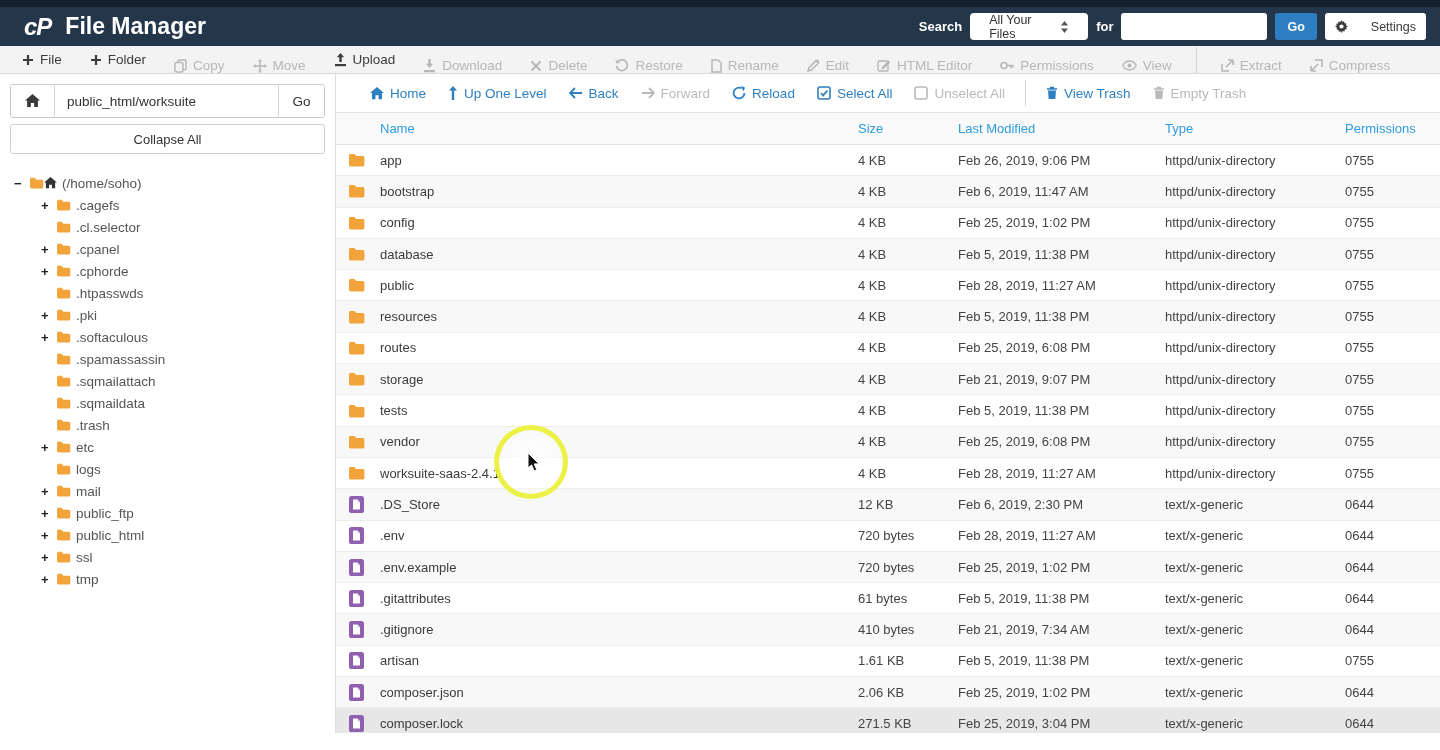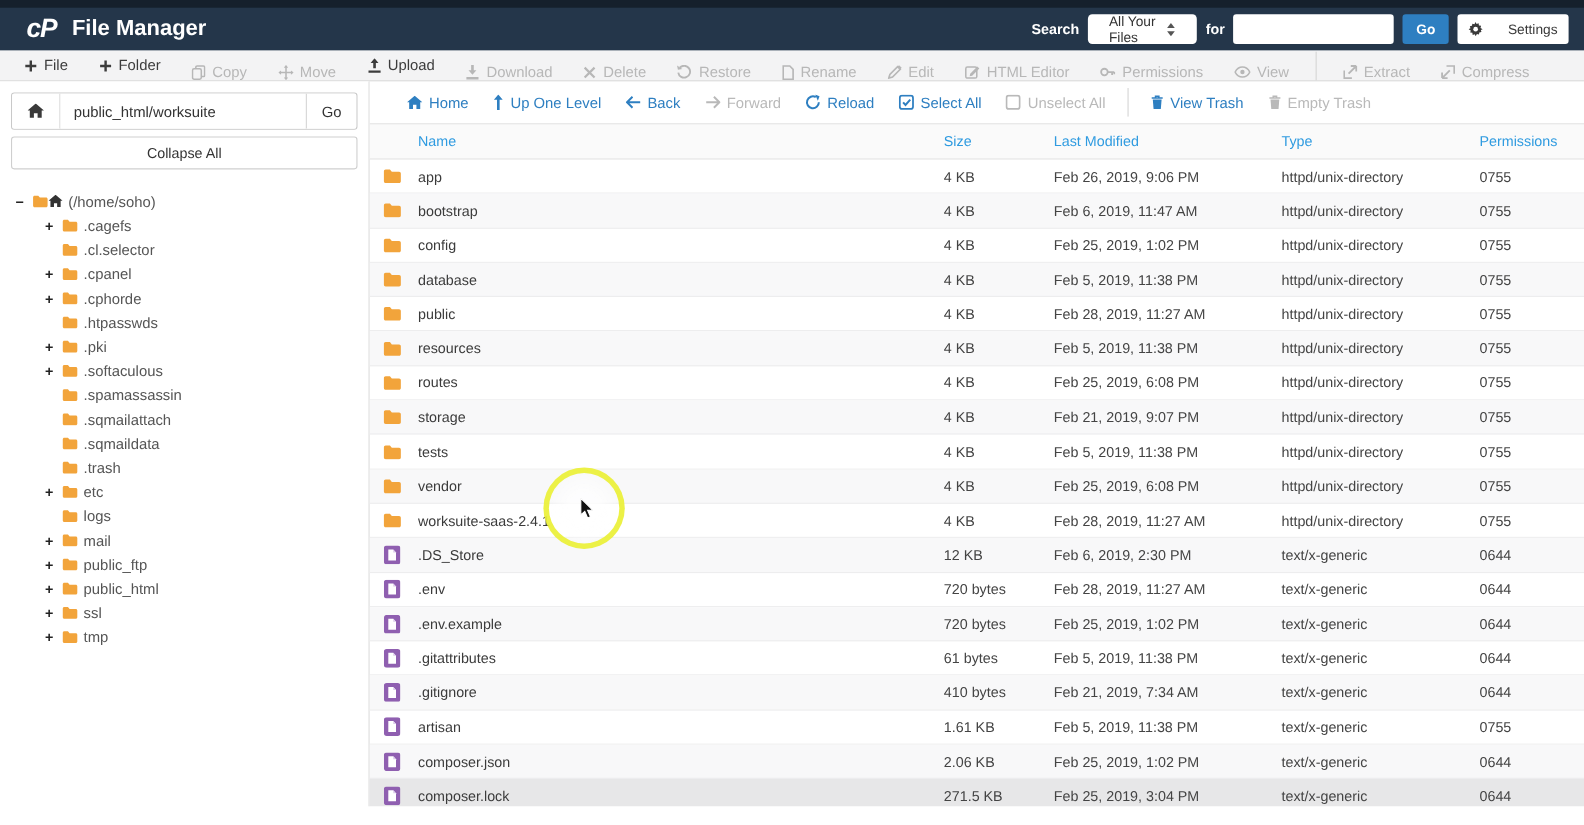--- a/index.html
+++ b/index.html
@@ -4,24 +4,24 @@
 <style>
   * { margin:0; padding:0; box-sizing:border-box; }
   html,body { width:1440px; height:750px; overflow:hidden; }
   body { font-family:"Liberation Sans", sans-serif; background:#fff; position:relative; color:#444; }
 
   
   .app-header { height:46px; background:#24364a; border-top:7px solid #15202c;
     display:flex; align-items:center; padding:0 14px 0 24px; }
   .brand { display:flex; align-items:center; gap:14px; }
   .cp-logo { color:#fff; font-size:24px; font-weight:bold; font-style:italic; letter-spacing:-1px; line-height:1; }
-  .app-title { color:#fff; font-size:20px; font-weight:600; }
+  .app-title { color:#fff; font-size:23px; font-weight:600; }
   .header-right { margin-left:auto; display:flex; align-items:center; gap:8px; }
   .hdr-label { color:#fff; font-size:13px; font-weight:bold; }
-  .scope-select { background:#fff; border:none; border-radius:4px; height:27px; width:99px;
+  .scope-select { background:#fff; border:none; border-radius:4px; height:27px; width:118px;
     display:flex; align-items:center; justify-content:flex-end; padding:0 19px; font-size:12.5px; color:#333; cursor:pointer; }
   .search-input { height:27px; width:146px; border:none; border-radius:3px; padding:0 8px; font-size:13px; background:#fff; }
   .go-btn { background:#2e7fc1; color:#fff; border:none; border-radius:3px; height:27px; padding:0 12px;
     font-size:12.5px; font-weight:bold; cursor:pointer; }
   .settings-btn { background:#fff; color:#3a3a3a; border:none; border-radius:3px; height:27px; padding:0 10px;
     font-size:12.5px; cursor:pointer; display:flex; align-items:center; gap:23px; margin-left:0; }
 
   
   .toolbar { height:28px; background:#f3f3f4; border-bottom:1px solid #d9d9d9;
     display:flex; align-items:center; padding:0 10px; gap:4px; }

